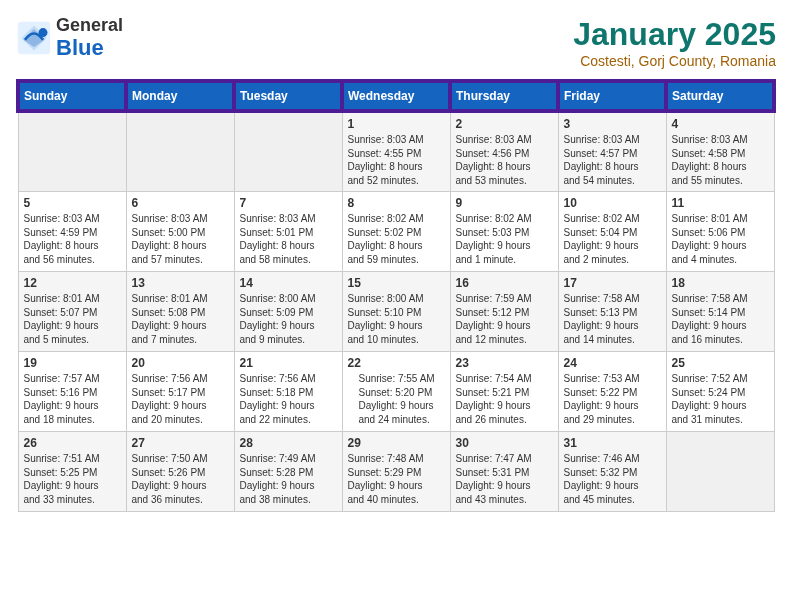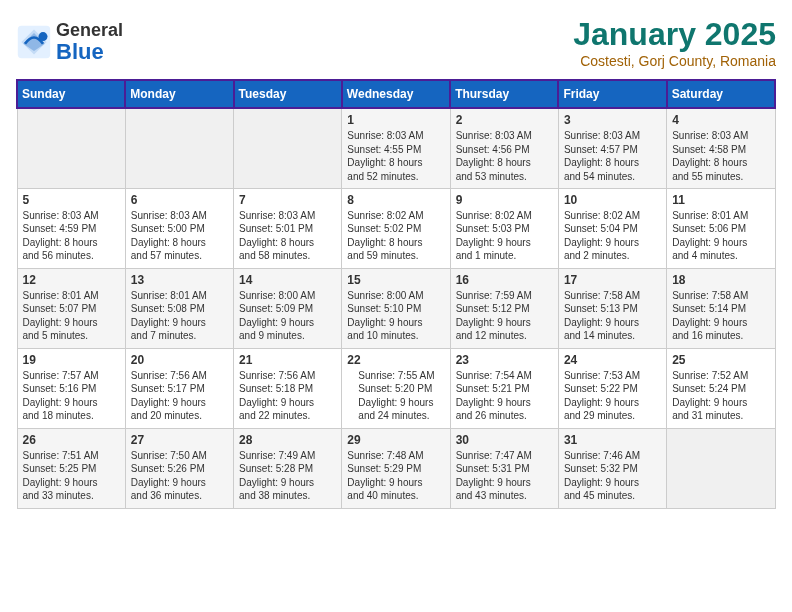--- a/index.html
+++ b/index.html
@@ -6,21 +6,21 @@
     body {
       font-family: Arial, sans-serif;
       background: #fff;
       width: 792px;
       min-height: 612px;
       padding: 16px;
     }
     .header {
       display: flex;
       justify-content: space-between;
-      align-items: center;
+      align-items: flex-start;
       margin-bottom: 10px;
     }
     .logo {
       display: flex;
       align-items: center;
     }
     .logo-text {
       display: flex;
       flex-direction: column;
       line-height: 1.1;
@@ -57,21 +57,21 @@
       border-collapse: collapse;
       table-layout: fixed;
     }
     thead tr th {
       background-color: #1565c0;
       color: #fff;
       font-size: 12px;
       font-weight: bold;
       padding: 6px 4px;
       text-align: left;
-      border: 2px solid #4c1d95;
+      border: 4px solid #4c1d95;
     }
     tbody tr td {
       border: 1px solid #ccc;
       vertical-align: top;
       padding: 4px 5px;
       font-size: 10.5px;
       color: #333;
       height: 80px;
       background: #fff;
     }

